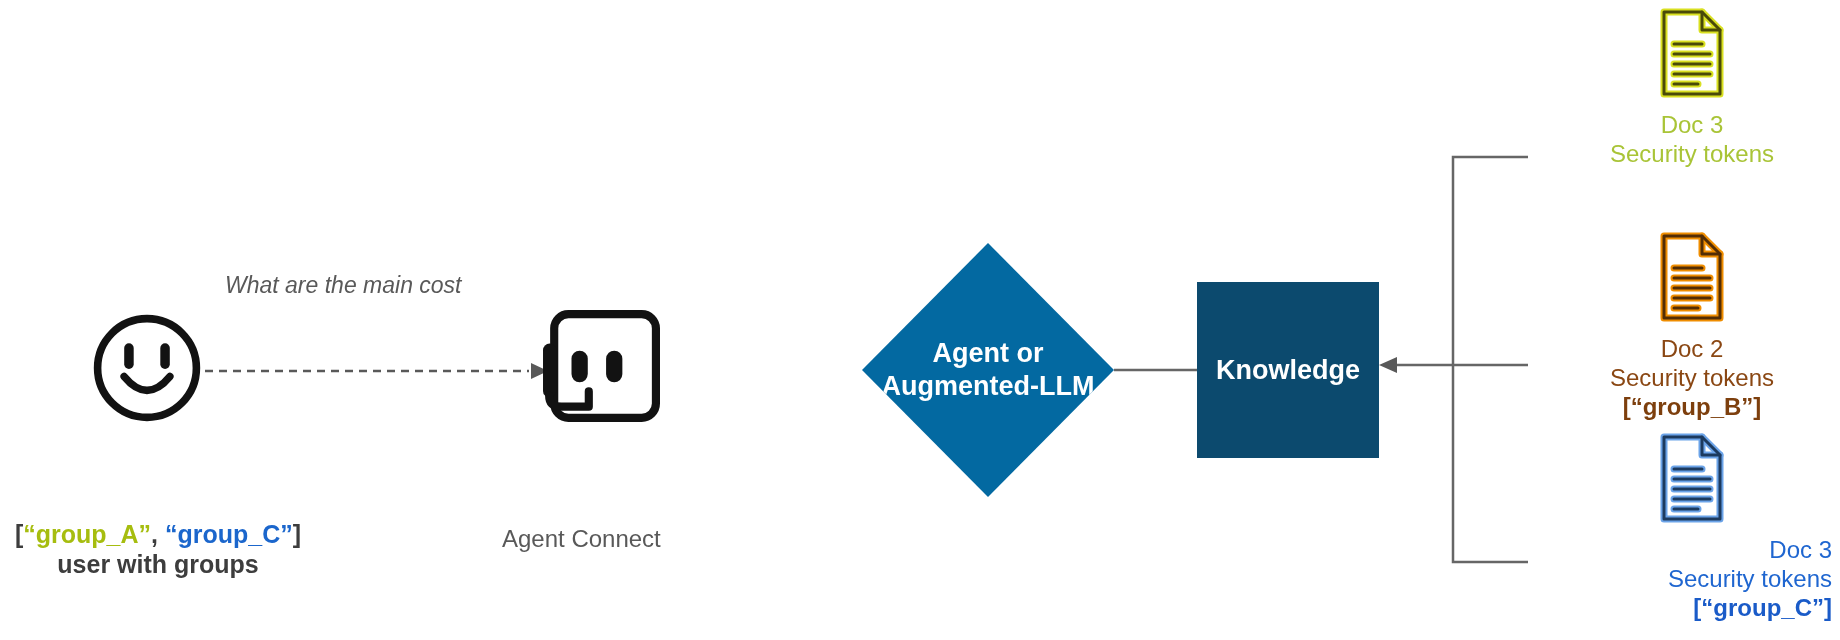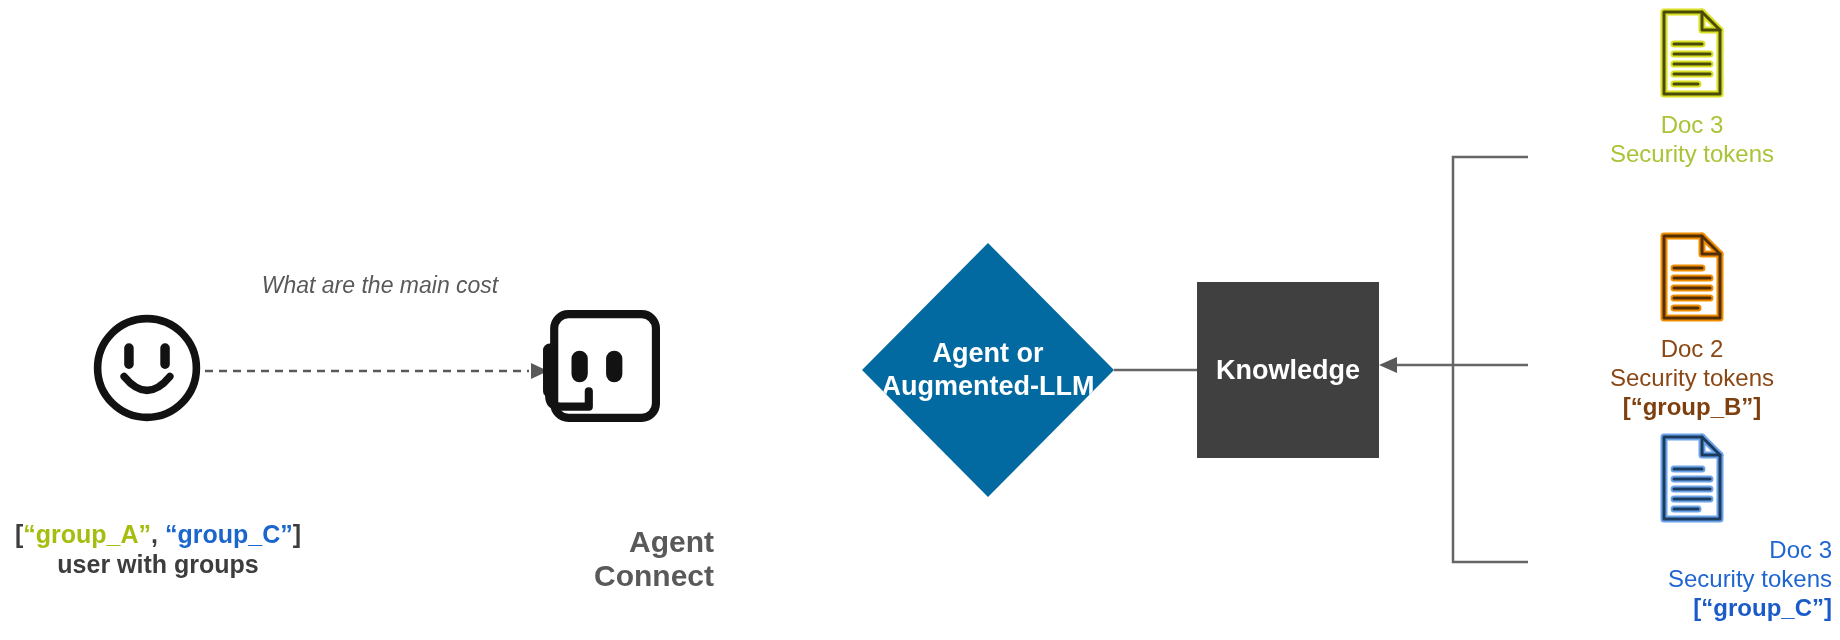--- a/index.html
+++ b/index.html
@@ -14,26 +14,26 @@
   .conn-dash{stroke:var(--text-gray);stroke-width:2.5;fill:none;stroke-dasharray:8 6;}
   .arrowhead{fill:var(--text-gray);stroke:none;}
   
   #user-icon{left:90px;top:311px;z-index:2;}
   .ink{stroke:var(--icon-black);}
   #user-label-block{left:0;top:519px;width:316px;text-align:center;z-index:2;
     font-weight:bold;font-size:25px;line-height:30px;color:var(--text-dark);}
   .tok-a{color:var(--group-a-green);}
   .tok-c{color:var(--group-c-blue);}
   
-  #question{left:225px;top:271px;width:310px;text-align:center;z-index:2;
+  #question{left:225px;top:271px;width:310px;text-align:left;z-index:2;
     font-style:italic;font-size:23px;line-height:29px;color:var(--text-gray);}
   
   #agent-icon{left:535px;top:308px;z-index:2;}
-  #agent-label{left:502px;top:525px;width:212px;text-align:right;z-index:2;
-    font-weight:bold;font-size:30px;color:var(--text-gray);}
+  #agent-label{left:502px;top:525px;width:212px;text-align:left;z-index:2;
+    font-weight:normal;font-size:24px;color:var(--text-gray);}
   
   #diamond{left:862px;top:243px;width:252px;height:254px;z-index:2;
     clip-path:polygon(50% 0,100% 50%,50% 100%,0 50%);
     display:flex;align-items:center;justify-content:center;text-align:center;
     color:#ffffff;font-weight:bold;font-size:27px;line-height:33px;}
   #diamond-label{width:230px;}
   #knowledge{left:1197px;top:282px;width:182px;height:176px;z-index:2;
     display:flex;align-items:center;justify-content:center;
     color:#ffffff;font-weight:bold;font-size:27px;}
   
@@ -86,21 +86,21 @@
       <rect x="67" y="42" width="16" height="31" rx="8" fill="#121212"></rect>
       <path class="ink" d="M11,86 C11,94 15,97 23,97 L50,97 L50,82" fill="none" stroke-width="8" stroke-linecap="round" stroke-linejoin="round"></path>
     </svg>
   </div>
   <div class="abs" id="agent-label">Agent Connect</div>
 
   <div class="abs" id="diamond" style="background: #0369a1;">
     <div id="diamond-label">Agent or Augmented-LLM</div>
   </div>
 
-  <div class="abs" id="knowledge" style="background: #404040; text-align: center;">
+  <div class="abs" id="knowledge" style="background: #0c4a6e; text-align: center;">
     <div>Knowledge</div>
   </div>
 
   <div class="abs doc" id="doc-1" style="--ink: #4a4a08; --glow: #d9e021; --label: #a9c437; --token: #9fb700;">
     <svg class="doc-icon" width="76" height="90" viewBox="0 0 76 90">
       <g class="doc-glow">
         <path d="M10,4 H48 L66,22 V86 H10 Z"></path>
           <path d="M48,4 V22 H66"></path>
         <path d="M20,36 H48 M20,46 H56 M20,56 H56 M20,66 H56 M20,76 H44"></path>
       </g>

